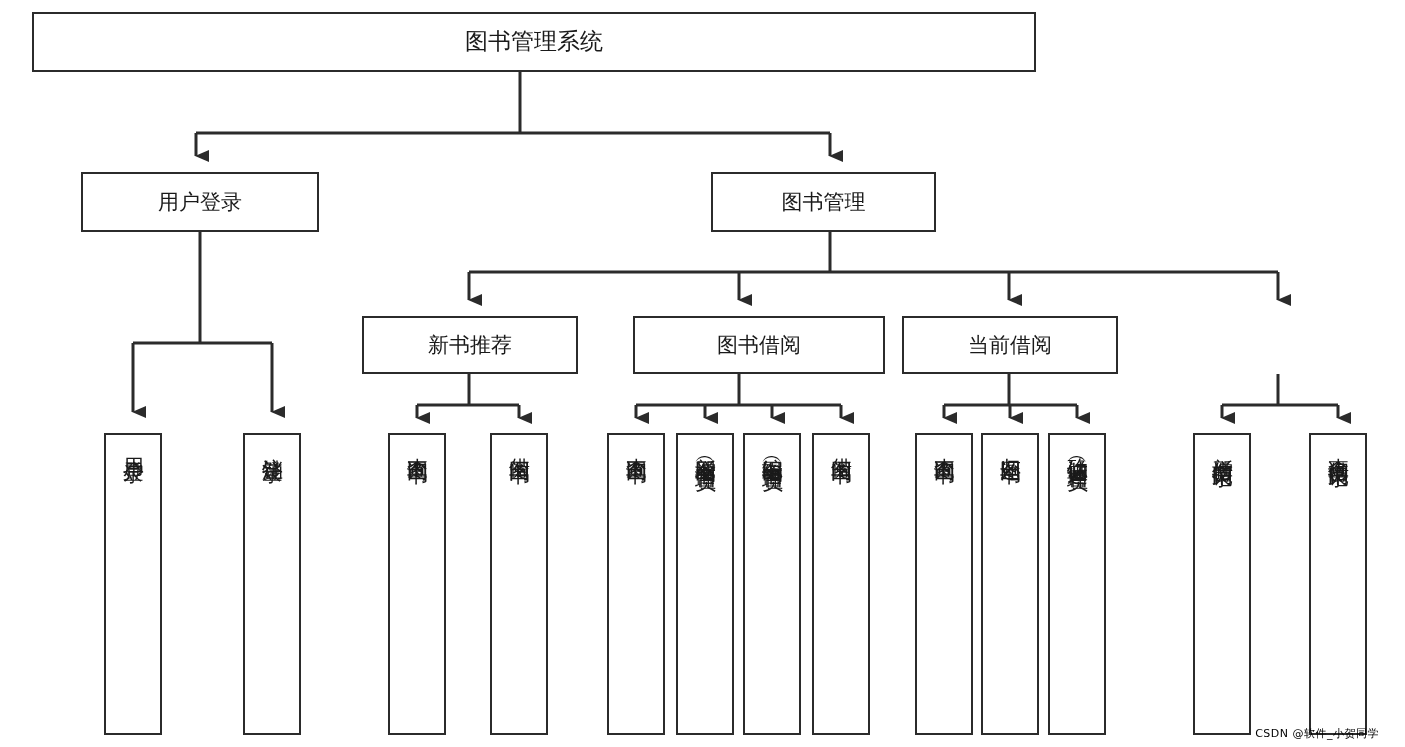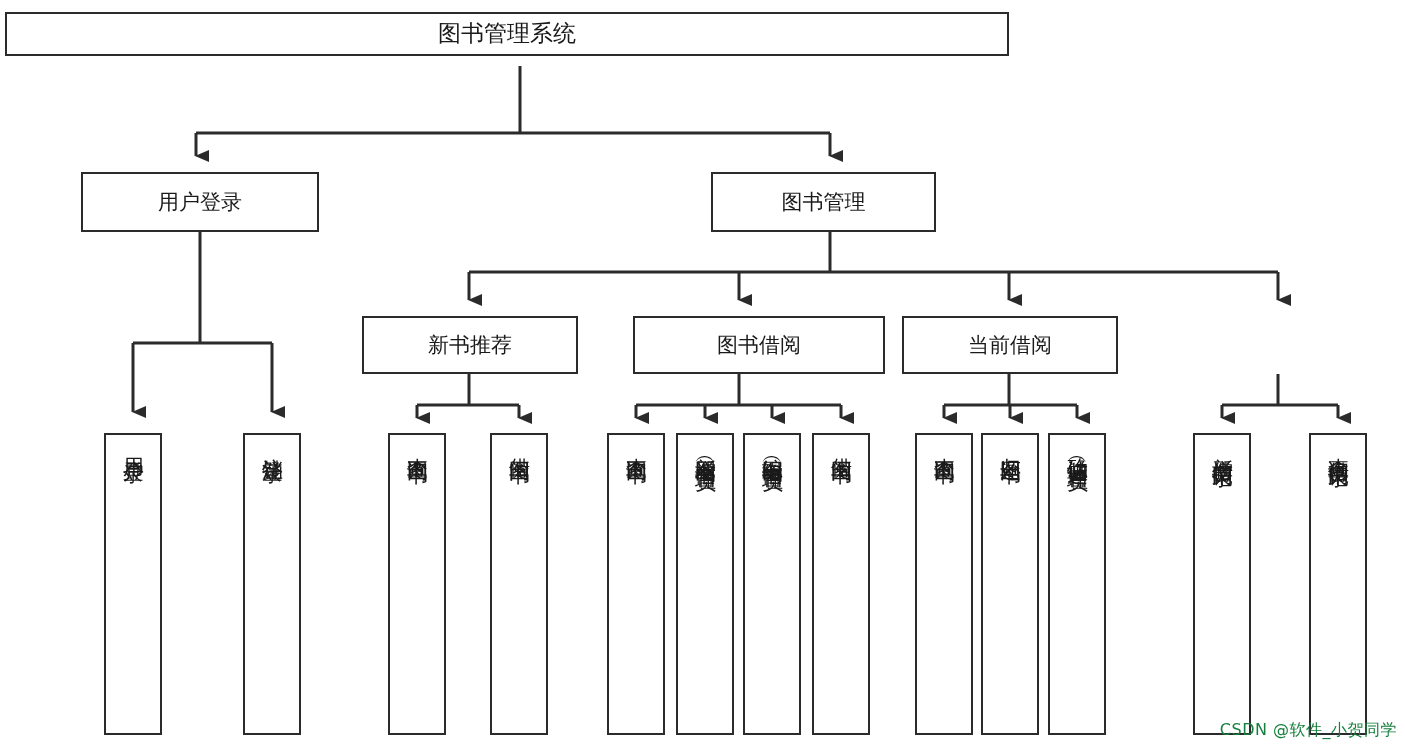--- a/index.html
+++ b/index.html
@@ -52,24 +52,24 @@
   .node-leaf .lbl {
     writing-mode: vertical-rl;
     text-orientation: upright;
     font-size: 21px;
     letter-spacing: 2px;
     line-height: 1.0;
     white-space: nowrap;
   }
   .watermark {
     position: absolute;
-    right: 8px;
+    right: 26px;
     bottom: 6px;
-    font-size: 16px;
-    color: #15803d;
+    font-size: 11px;
+    color: #000000;
     letter-spacing: 0.5px;
     white-space: nowrap;
     user-select: none;
   }
 </style>
 </head>
 <body>
 
 <div id="canvas">
 
@@ -116,21 +116,21 @@
       <path d="M 1010 405 L 1010 418" marker-end="url(#arrow)"></path>
       <path d="M 1077 405 L 1077 418" marker-end="url(#arrow)"></path>
 
       <path d="M 1278 374 L 1278 405"></path>
       <path d="M 1222 405 L 1338 405"></path>
       <path d="M 1222 405 L 1222 418" marker-end="url(#arrow)"></path>
       <path d="M 1338 405 L 1338 418" marker-end="url(#arrow)"></path>
     </g>
   </svg>
 
-  <div class="node node-root" style="left:5px; top:12px; width:1004px; height:44px;">
+  <div class="node node-root" style="left:32px; top:12px; width:1004px; height:60px;">
     <span class="lbl">图书管理系统</span>
   </div>
 
   <div class="node node-l1" style="left:81px; top:172px; width:238px; height:60px;">
     <span class="lbl">用户登录</span>
   </div>
 
   <div class="node node-l1" style="left:711px; top:172px; width:225px; height:60px;text-align:center;">
     <span class="lbl">图书管理</span>
   </div>

